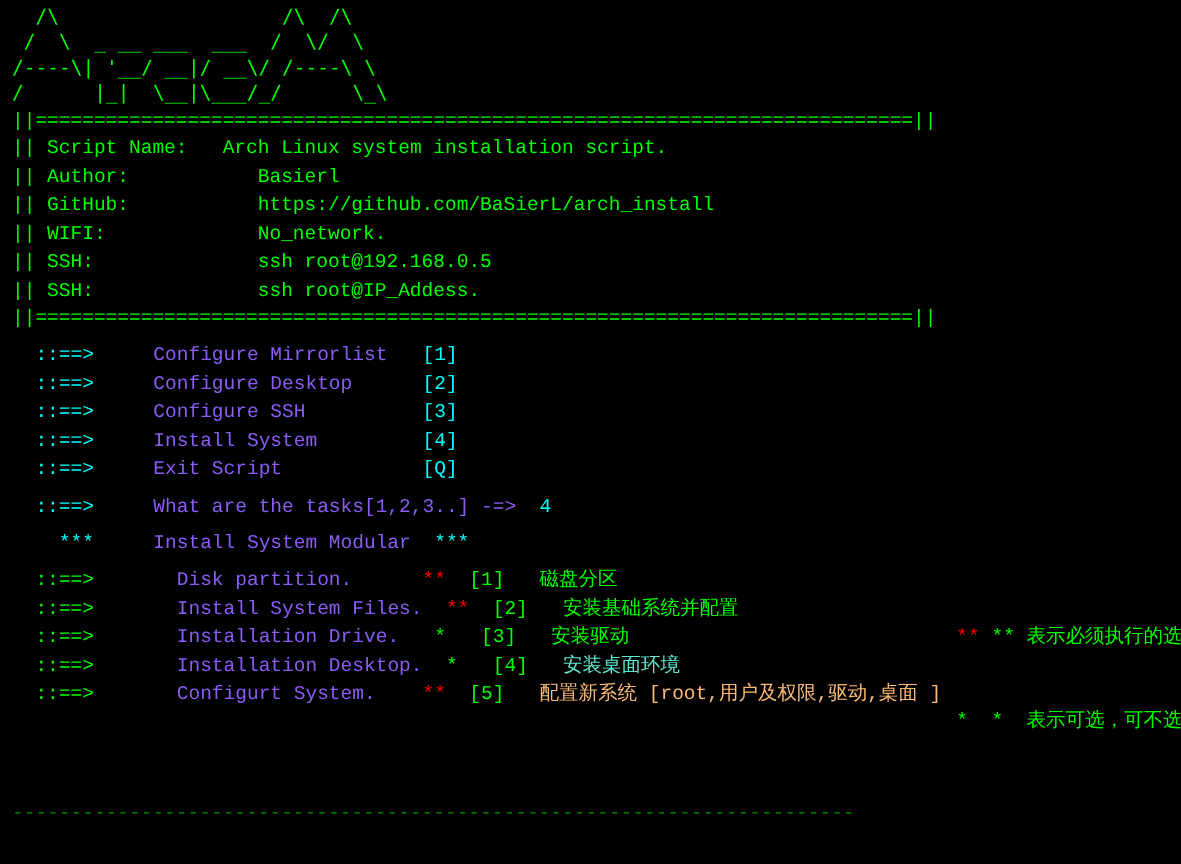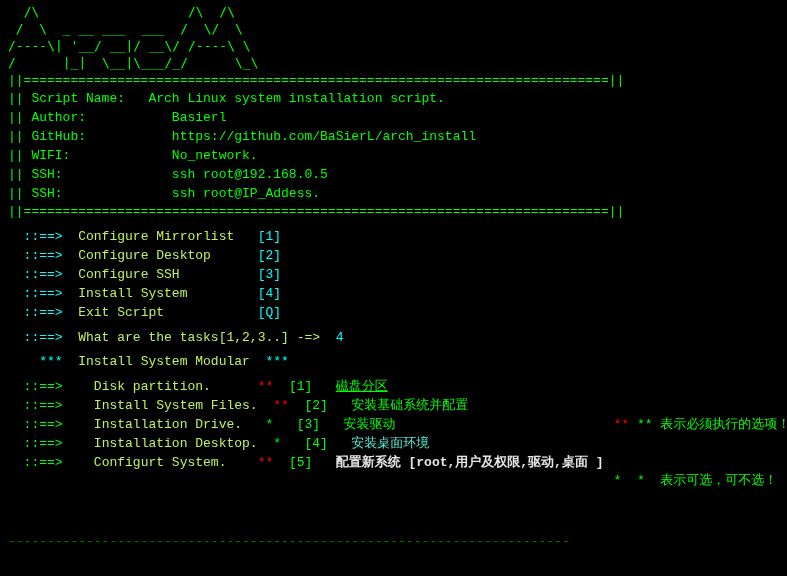--- a/index.html
+++ b/index.html
@@ -27,21 +27,22 @@
       color: #00ff00;
       font-size: 13px;
       line-height: 1.3;
       white-space: pre;
     }
     .info-line {
       color: #00ff00;
       white-space: pre;
     }
     .cyan {
-      color: #bef264;
+      color: #8b5cf6;
+      margin-left: 24px;
     }
     .green {
       color: #00ff00;
     }
     .red {
       color: #ff0000;
     }
     .menu-line {
       white-space: pre;
       color: #00ffff;
@@ -105,25 +106,25 @@
   <div class="prompt-line">  ::==&gt;  <span class="cyan">What are the tasks[1,2,3..] -=&gt;</span>  4</div>
 
   <div class="blank-line"></div>
 
   <div class="section-title">    ***  <span class="cyan">Install System Modular</span>  ***</div>
 
   <div class="blank-line"></div>
 
   <div style="display:flex; align-items:flex-start;">
     <div style="flex:1;">
-      <div class="task-line">  ::==&gt;    <span class="cyan">Disk partition.</span>      <span class="red">**</span>  [1]   <span style="color:#00ff00;text-decoration:underline;">磁盘分区</span></div>
+      <div class="task-line">  ::==&gt;    <span class="cyan">Disk partition.</span>      <span class="red">**</span>  [1]   <span style="color:#00ff00;">磁盘分区</span></div>
       <div class="task-line">  ::==&gt;    <span class="cyan">Install System Files.</span>  <span class="red">**</span>  [2]   <span style="color:#00ff00;margin-top:24px;">安装基础系统并配置</span></div>
       <div class="task-line">  ::==&gt;    <span class="cyan">Installation Drive.</span>   <span style="color:#00ff00;">*</span>   [3]   <span style="color:#00ff00;">安装驱动</span></div>
       <div class="task-line">  ::==&gt;    <span class="cyan">Installation Desktop.</span>  <span style="color:#00ff00;">*</span>   [4]   <span style="color:#5eead4;">安装桌面环境</span></div>
-      <div class="task-line">  ::==&gt;    <span class="cyan">Configurt System.</span>    <span class="red">**</span>  [5]   <span style="color:#e5e5e5;font-weight:bold;">配置新系统 [root,用户及权限,驱动,桌面 ]</span></div>
+      <div class="task-line">  ::==&gt;    <span class="cyan">Configurt System.</span>    <span class="red">**</span>  [5]   <span style="color:#fdba74;">配置新系统 [root,用户及权限,驱动,桌面 ]</span></div>
     </div>
     <div style="padding-left:10px; white-space:pre;">
       <div><span class="red">**</span> <span style="color:#00ff00;">** 表示必须执行的选项！</span></div>
       <div><span style="color:#00ff00;">*</span>  <span style="color:#00ff00;text-align:center;">*  表示可选，可不选！</span></div>
     </div>
   </div>
 
   <div class="divider-line" style="color:#008000; margin-top:4px;">------------------------------------------------------------------------</div>
 
   <div class="blank-line"></div>

